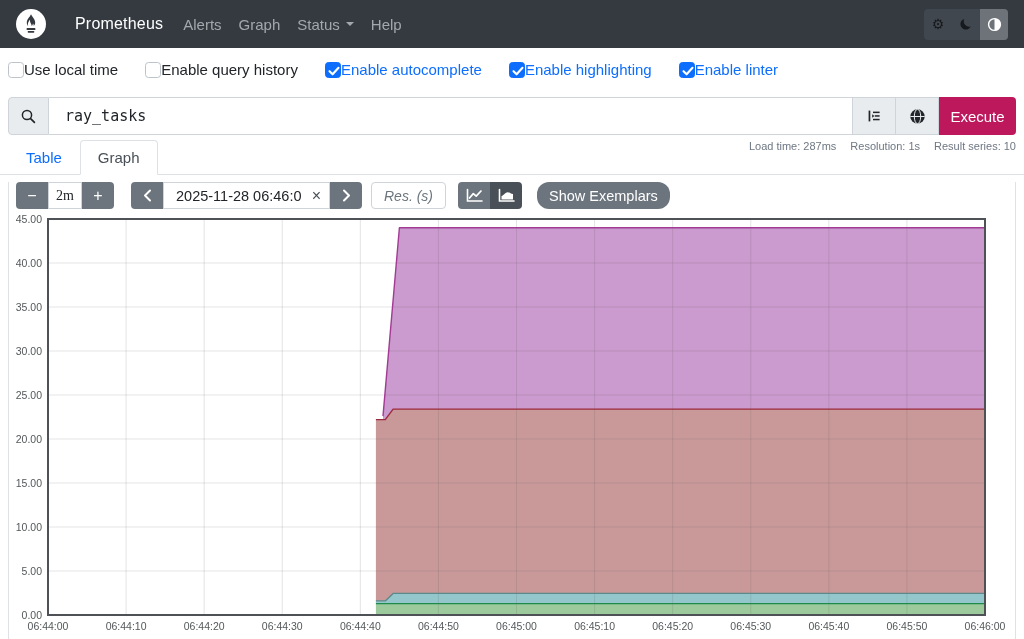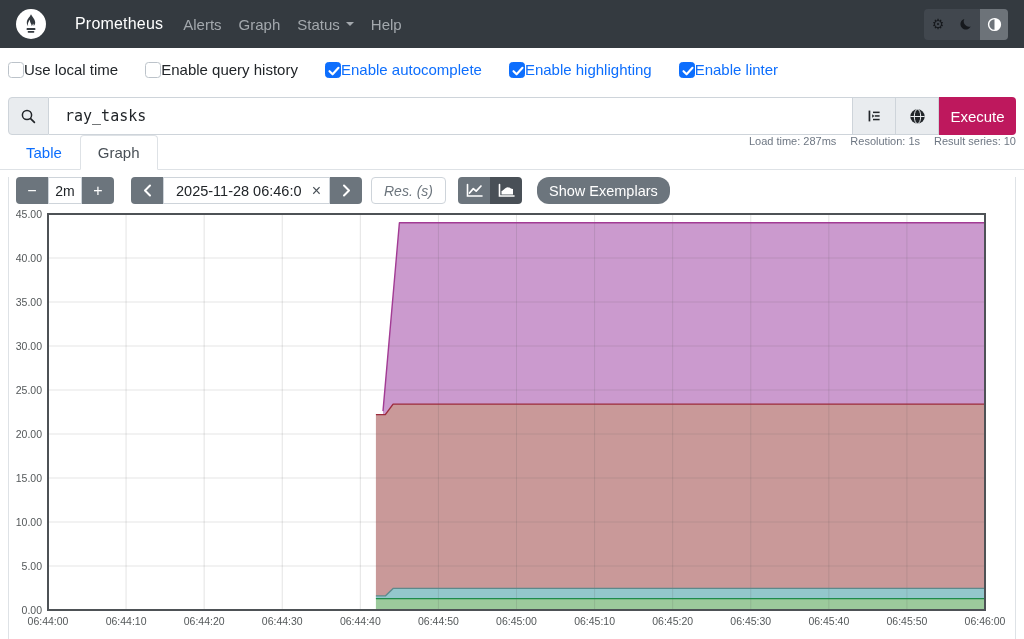--- a/index.html
+++ b/index.html
@@ -40,38 +40,38 @@
   .addon.first { border-radius:4px 0 0 4px; }
   .q-input { flex:1; min-width:0; border:1px solid #ced4da; border-left:none;
              font-family:"DejaVu Sans Mono", monospace; font-size:15px;
              padding:0 16px; color:#212529; outline:none; }
   .addon-btn { width:43px; background:#e9ecef; border:1px solid #ced4da; border-left:none;
                cursor:pointer; display:flex; align-items:center; justify-content:center; }
   .execute-btn { width:77px; background:#be185d; color:#fff; border:none;
                  border-radius:0 4px 4px 0; font-size:15px; cursor:pointer; }
 
   
-  .tabs-wrap { position:relative; }
+  .tabs-wrap { position:relative; margin-top:5px; }
   .stats { position:absolute; right:8px; top:0; font-size:11px; color:#6e7783; display:flex; gap:14px; }
   .nav-tabs { display:flex; padding-left:8px; border-bottom:1px solid #dee2e6; }
   .tab { padding:8px 17px; font-size:15px; color:#0d6efd; cursor:pointer;
          border:1px solid transparent; border-radius:4px 4px 0 0; margin-bottom:-1px; }
   .tab.active { color:#495057; background:#fff; border-color:#dee2e6 #dee2e6 #fff; }
 
   
   .panel { margin:0 8px; border:1px solid #dee2e6; border-top:none; height:470px; }
   .controls { display:flex; align-items:center; padding-left:7px; margin-top:7px; height:27px; }
   .grp { display:flex; height:27px; }
   .btn-gray { background:#6c757d; color:#fff; border:none; width:32px; height:27px;
               font-size:16px; display:flex; align-items:center; justify-content:center;
               cursor:pointer; padding:0; }
   .grp .edge-l { border-radius:4px 0 0 4px; }
   .grp .edge-r { border-radius:0 4px 4px 0; }
   .range-input { width:34px; height:27px; border:1px solid #ced4da; text-align:center;
-                 font-size:14px; color:#212529; outline:none; }
+                 font-size:14px; color:#212529; outline:none;font-family:Liberation Serif, serif; }
   .grp-time { margin-left:17px; }
   .dt-wrap { position:relative; display:flex; }
   .dt-input { width:167px; height:27px; border:1px solid #ced4da; font-size:14.5px;
               padding:0 28px 0 12px; color:#212529; outline:none; }
   .dt-clear { position:absolute; right:9px; top:50%; transform:translateY(-52%);
               color:#495057; font-size:16px; cursor:pointer; line-height:1; }
   .res-input { width:75px; height:27px; margin-left:9px; border:1px solid #ced4da;
                border-radius:4px; text-align:center; font-size:14px; color:#212529; outline:none;font-style:italic; }
   .res-input::placeholder { color:#6c757d; }
   .toggle-grp { margin-left:12px; }

